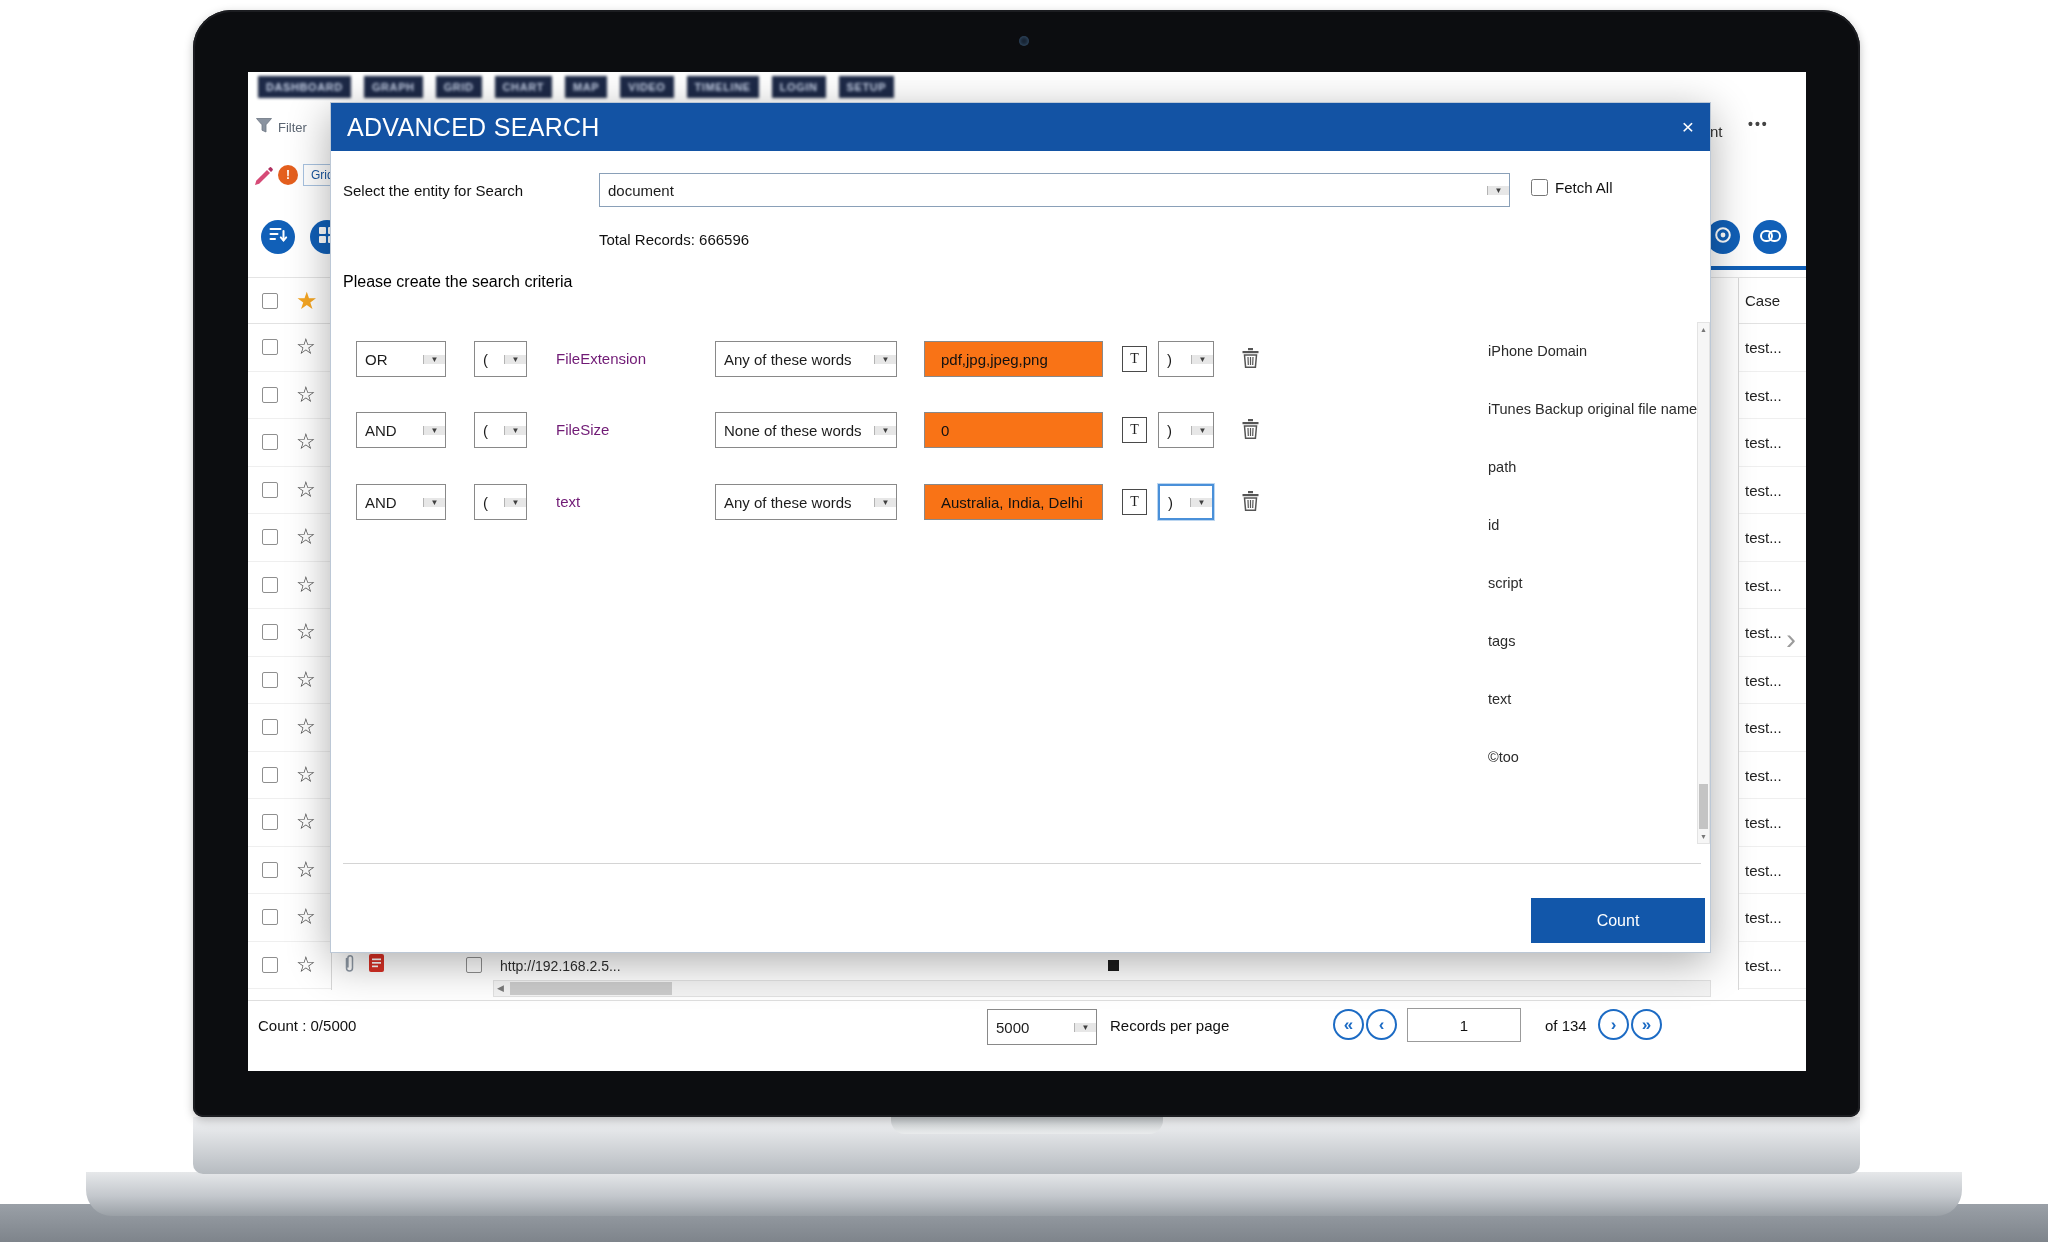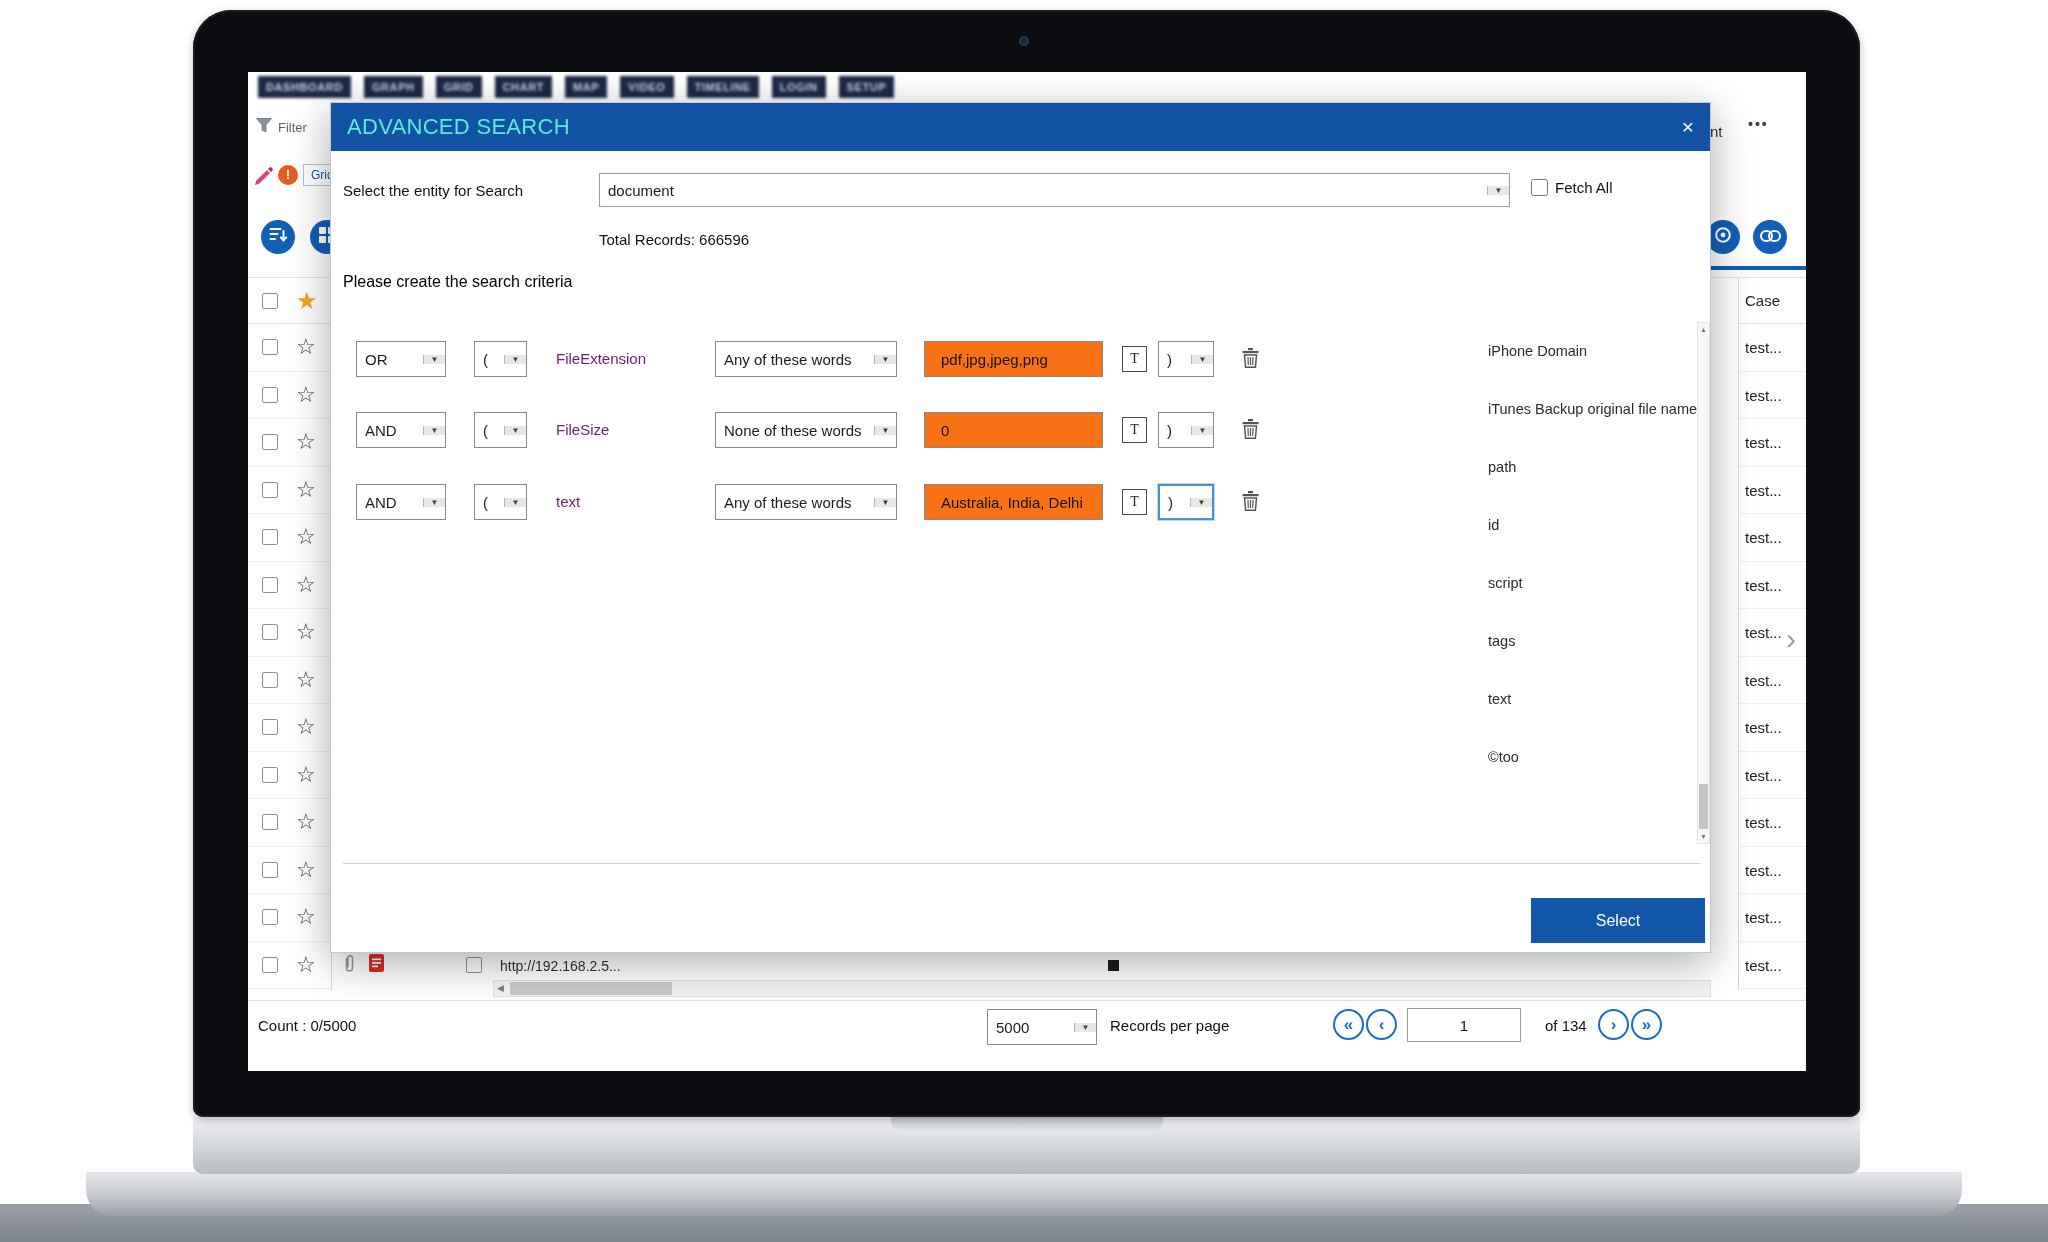--- a/index.html
+++ b/index.html
@@ -76,21 +76,21 @@
          font-size:17px; font-weight:bold; cursor:pointer; }
   .pg-first{left:1085px}.pg-prev{left:1118px}.pg-next{left:1350px}.pg-last{left:1383px}
   .page-input { position:absolute; left:1159px; top:7px; width:114px; height:34px; border:1px solid #9b9b9b;
          text-align:center; font-size:15px; font-family:inherit; color:#111; }
   .ofpages { position:absolute; left:1297px; top:16px; font-size:15px; color:#111; }
 
   
   .modal { position:absolute; left:82px; top:30px; width:1381px; height:851px; background:#fff;
            border:1px solid #bcc8d6; box-shadow:0 10px 40px rgba(0,0,0,.32); z-index:40; }
   .mhead { position:relative; height:48px; background:#1353a4; }
-  .mtitle { position:absolute; left:16px; line-height:48px; color:#5eead4; font-size:22px; letter-spacing:.3px; }
+  .mtitle { position:absolute; left:16px; line-height:48px; color:#ffffff; font-size:25px; letter-spacing:.3px; }
   .mclose { position:absolute; right:16px; top:0; height:48px; display:flex; align-items:center;
             color:#fff; font-size:21px; cursor:pointer; }
   .ent-label { position:absolute; left:12px; top:79px; font-size:15px; color:#111; }
   .sel { position:absolute; height:36px; background:#fff; border:1px solid #898989; display:flex; align-items:center; cursor:pointer; }
   .sel-txt { flex:1; padding-left:8px; font-size:15px; color:#1c1c1c; display:flex; align-items:center;
              white-space:nowrap; overflow:hidden; }
   .sel-arrow { width:22px; background:#e7e7e7; border-left:1px solid #b4b4b4; display:flex;
              align-items:center; justify-content:center; font-size:8px; color:#3f3f3f; }
   .ent-sel { left:268px; top:70px; width:911px; height:34px; border-color:#8aa0b8; }
   .fetch { position:absolute; left:1200px; top:76px; display:flex; align-items:center; gap:7px;
@@ -454,18 +454,18 @@
             <li class="field-item">text</li>
             <li class="field-item">©too</li>
           </ul>
         <div class="fl-scroll">
           <span class="fls-up">▲</span>
           <span class="fls-thumb"></span>
           <span class="fls-down">▼</span>
         </div>
 
         <div class="mdivider"></div>
-        <button class="submit">Select</button>
+        <button class="submit">Count</button>
       </div>
 
     </div>
   </div>
 </div>
 
 </body></html>

